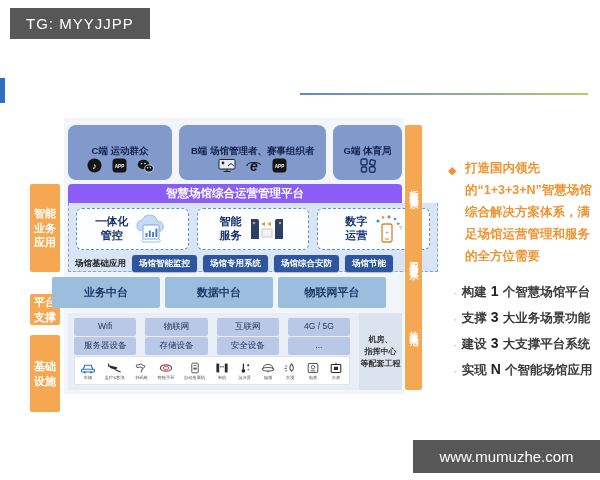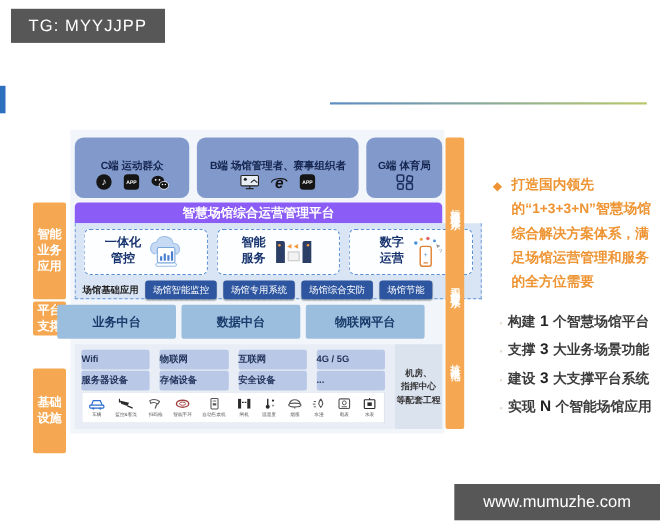--- a/index.html
+++ b/index.html
@@ -39,31 +39,31 @@
   .app-panel{position:absolute;left:38px;top:85px;width:370px;height:69px;background:#d9e4f4;
     border:1px dashed #7aa6dd;border-top:none;box-sizing:border-box;}
   .app-modules{display:flex;gap:8px;padding:5px 7px 3px 7px;}
   .app-module{flex:1;background:#fdfeff;border:1.5px dashed #5b8fd4;border-radius:6px;height:40px;
     display:flex;align-items:center;justify-content:center;gap:5px;}
   .app-module-label{font-size:11px;font-weight:bold;color:#17336e;white-space:pre-line;
     text-align:center;line-height:1.25;}
   .app-pills{display:flex;align-items:center;gap:6px;padding:2px 6px;}
   .app-pills-label{font-size:8.5px;font-weight:bold;color:#222;white-space:nowrap;}
   .pill{background:#2e56a0;color:#fff;font-size:8.5px;padding:2.5px 7px;border-radius:3px;
-    white-space:nowrap;box-shadow:0 1px 1px rgba(0,0,0,.25);}
+    white-space:nowrap;box-shadow:0 1px 1px rgba(0,0,0,.25);font-weight:bold;}
   
   .row-support{position:absolute;left:22px;top:159px;width:334px;height:31px;display:flex;gap:5px;}
   .sbox{flex:1;background:#9cbede;color:#173a6a;font-size:11px;font-weight:bold;display:flex;
     align-items:center;justify-content:center;border-radius:2px;}
   
   .infra{position:absolute;left:38px;top:195px;width:334px;height:77px;background:#e9eef6;}
   .infra-main{position:absolute;left:0;top:0;width:288px;height:77px;padding:5px 6px;box-sizing:border-box;
     display:flex;flex-direction:column;justify-content:space-between;}
   .infra-row{display:flex;gap:9px;}
-  .ipill{flex:1;background:#b9c8e6;color:#24355e;font-size:8.5px;font-weight:bold;text-align:left;
+  .ipill{flex:1;background:#b9c8e6;color:#24355e;font-size:8.5px;font-weight:normal;text-align:center;
     padding:3px 0;border-radius:2px;white-space:nowrap;}
   .icon-strip{background:#fff;border:1px solid #dfe5ee;height:27px;display:flex;
     justify-content:space-around;align-items:center;padding:0 2px;}
   .dev-icon{display:flex;flex-direction:column;align-items:center;gap:0px;}
   .dev-icon-label{font-size:5px;color:#555;white-space:nowrap;transform:scale(.85);}
   .infra-side{position:absolute;left:291px;top:0;width:43px;height:77px;background:#dbe3ef;
     color:#333;font-size:8px;font-weight:bold;display:flex;align-items:center;justify-content:center;
     text-align:center;white-space:pre-line;line-height:1.5;}
   
   .right-panel{position:absolute;left:448px;top:158px;width:150px;}
@@ -84,21 +84,21 @@
 
 <div class="title-row">
   <div class="title-accent"></div>
   <div class="title-line"></div>
 </div>
 
 <div class="diagram">
   <div class="content-bg"></div>
 
   <div class="side-label" style="top:66px;height:88px;">智能业务应用</div>
-  <div class="side-label" style="top:156px;height:31px;">平台支撑</div>
+  <div class="side-label" style="top:176px;height:31px;">平台支撑</div>
   <div class="side-label" style="top:195px;height:77px;margin-top:22px;">基础设施</div>
 
   <div class="row-user">
     <div class="ubox" style="flex:1.05;">
       <div class="ubox-label">C端  运动群众</div>
       <div class="ubox-icons">
         <span>
             <svg width="15" height="15" viewBox="0 0 15 15">
               <circle cx="7.5" cy="7.5" r="7" fill="#151515"></circle>
               <text x="7.5" y="10.5" font-size="9" fill="#fff" text-anchor="middle">♪</text>

